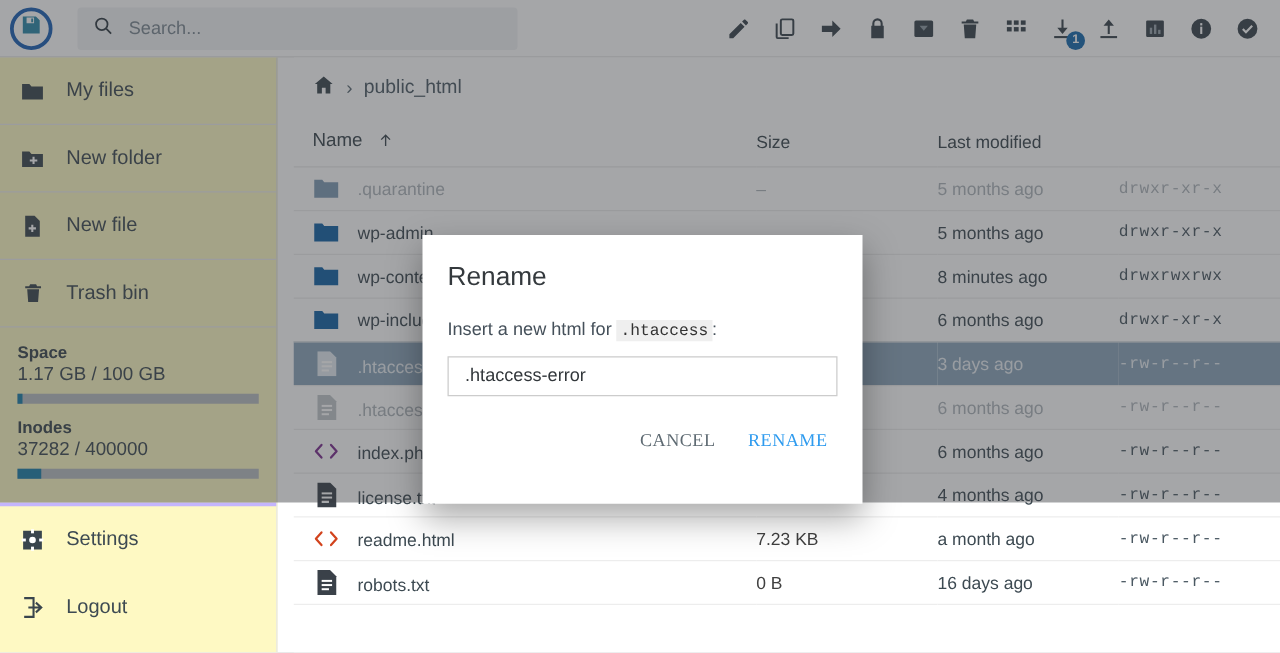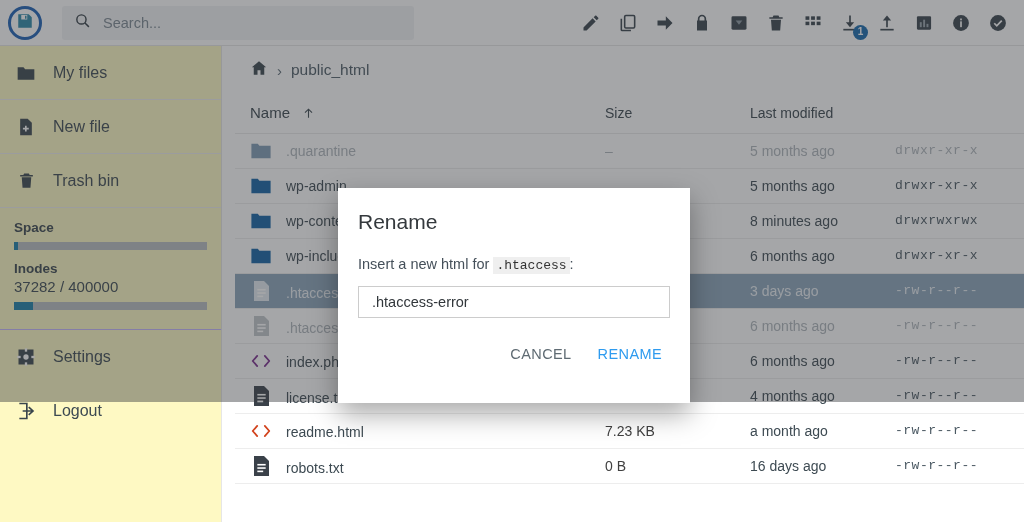--- a/index.html
+++ b/index.html
@@ -47,21 +47,21 @@
     position: absolute; left: 0; top: 46px; width: 222px; height: 476px;
     background: #fef9c3; border-right: 1px solid #e6e6e6;
   }
   .nav-item {
     height: 54px; display: flex; align-items: center; padding-left: 14px;
     cursor: pointer; border-bottom: 1px solid #ededed;
   }
   .nav-item .ico { width: 24px; margin-right: 15px; display: flex; align-items: center; justify-content: center; }
   .nav-item .lbl { font-size: 16px; color: #3d4a52; }
 
-  .usage { padding: 12px 14px 8px 14px; border-bottom: 1px solid #c4b5fd; }
+  .usage { padding: 12px 14px 8px 14px; border-bottom: 3px solid #c4b5fd; }
   .usage .ttl { font-size: 13.5px; font-weight: bold; color: #39454d; }
   .usage .val { font-size: 15px; color: #3d4a52; margin-top: 2px; }
   .bar { height: 8px; background: #b9bec2; margin-top: 7px; margin-bottom: 11px; }
   .bar > i { display: block; height: 100%; background: #1b7fa8; }
 
   
   .main { position: absolute; left: 235px; top: 46px; width: 789px; height: 476px; background: #fff; }
   .crumb { height: 48px; display: flex; align-items: center; padding-left: 15px; gap: 9px; }
   .crumb .sep { color: #5b6a74; font-size: 15px; }
   .crumb .seg { font-size: 15.5px; color: #4b5a64; cursor: pointer; }
@@ -106,21 +106,21 @@
   .dialog .field input {
     border: 0; outline: none; width: 100%; font-size: 14.5px; color: #32373b;
     font-family: "Liberation Sans", sans-serif;
   }
   .dialog .actions {
     display: flex; justify-content: flex-end; gap: 26px;
     padding: 28px 28px 0 0;
   }
   .dialog .actions button {
     border: 0; background: transparent; cursor: pointer;
-    font-family: Liberation Sans, sans-serif; font-size: 14.5px; letter-spacing: .4px; text-align: center;
+    font-family: Liberation Serif, serif; font-size: 14.5px; letter-spacing: .4px; text-align: center;
   }
   .btn-cancel { color: #5f6b73; }
   .btn-rename { color: #2e9bef; }
 </style>
 </head>
 <body>
 
 <div id="app">
 
   <div class="topbar">
@@ -226,20 +226,29 @@
 
     <div class="nav-item">
       <span class="ico">
         <svg width="20" height="20" viewBox="0 0 24 24" fill="#39454d">
             <path d="M2 5h7l2 2.4h11V20H2V5z"></path>
           </svg>
       </span>
       <span class="lbl">My files</span>
     </div>
 
+    <div class="nav-item">
+      <span class="ico">
+        <svg width="20" height="20" viewBox="0 0 24 24" fill="#39454d">
+            <path d="M2 5h7l2 2.4h11V20H2V5z"></path>
+            <path d="M12 10h2v2.6h2.6v2H14V17h-2v-2.4H9.4v-2H12V10z" fill="#fff"></path>
+          </svg>
+      </span>
+      <span class="lbl">New folder</span>
+    </div>
 
     <div class="nav-item">
       <span class="ico">
         <svg width="20" height="20" viewBox="0 0 24 24" fill="#39454d">
             <path d="M5 2h9l5 5v15H5V2z"></path>
             <path d="M10.8 10.5h2v2.5h2.5v2h-2.5v2.5h-2V15H8.3v-2h2.5v-2.5z" fill="#fff"></path>
           </svg>
       </span>
       <span class="lbl">New file</span>
     </div>
@@ -248,20 +257,21 @@
       <span class="ico">
         <svg width="19" height="19" viewBox="0 0 24 24" fill="#39454d">
             <path d="M9 3h6l1 2h4v2H4V5h4l1-2zM6 8h12l-1 13H7L6 8z"></path>
           </svg>
       </span>
       <span class="lbl">Trash bin</span>
     </div>
 
     <div class="usage">
       <div class="ttl">Space</div>
+      <div class="val">1.17 GB / 100 GB</div>
       <div class="bar">
           <i style="width: 2%;"></i>
         </div>
 
       <div class="ttl">Inodes</div>
       <div class="val">37282 / 400000</div>
       <div class="bar">
           <i style="width: 10%;"></i>
         </div>
     </div>

